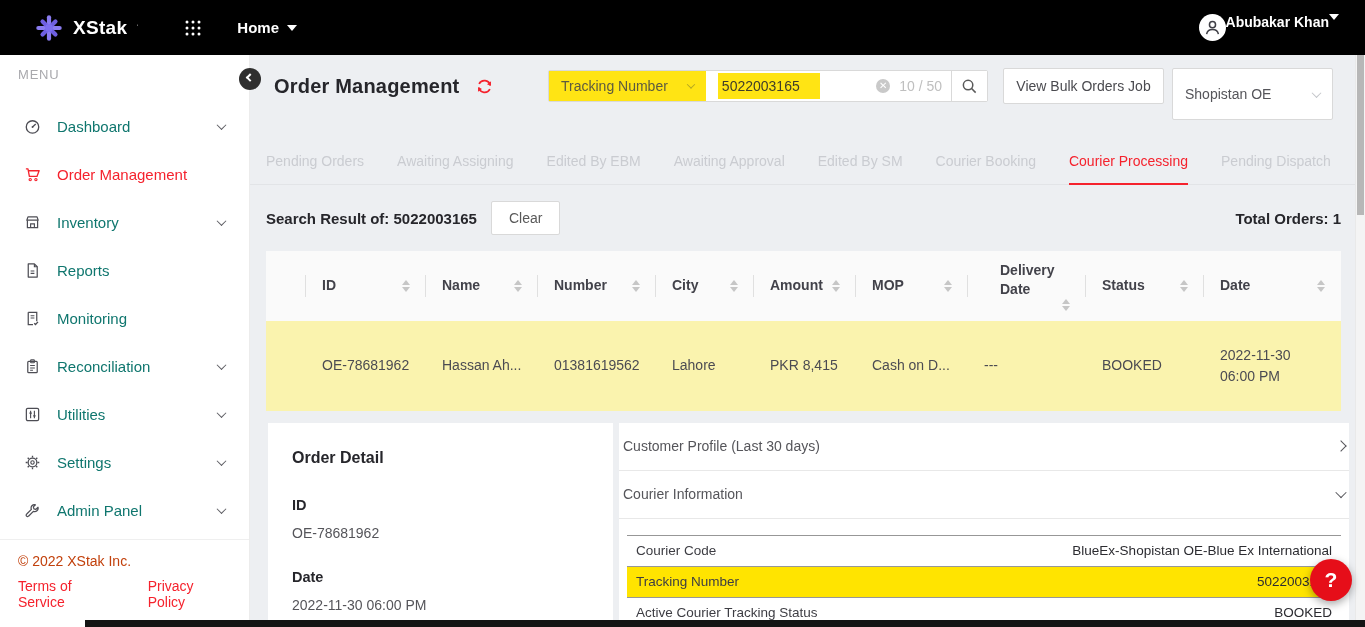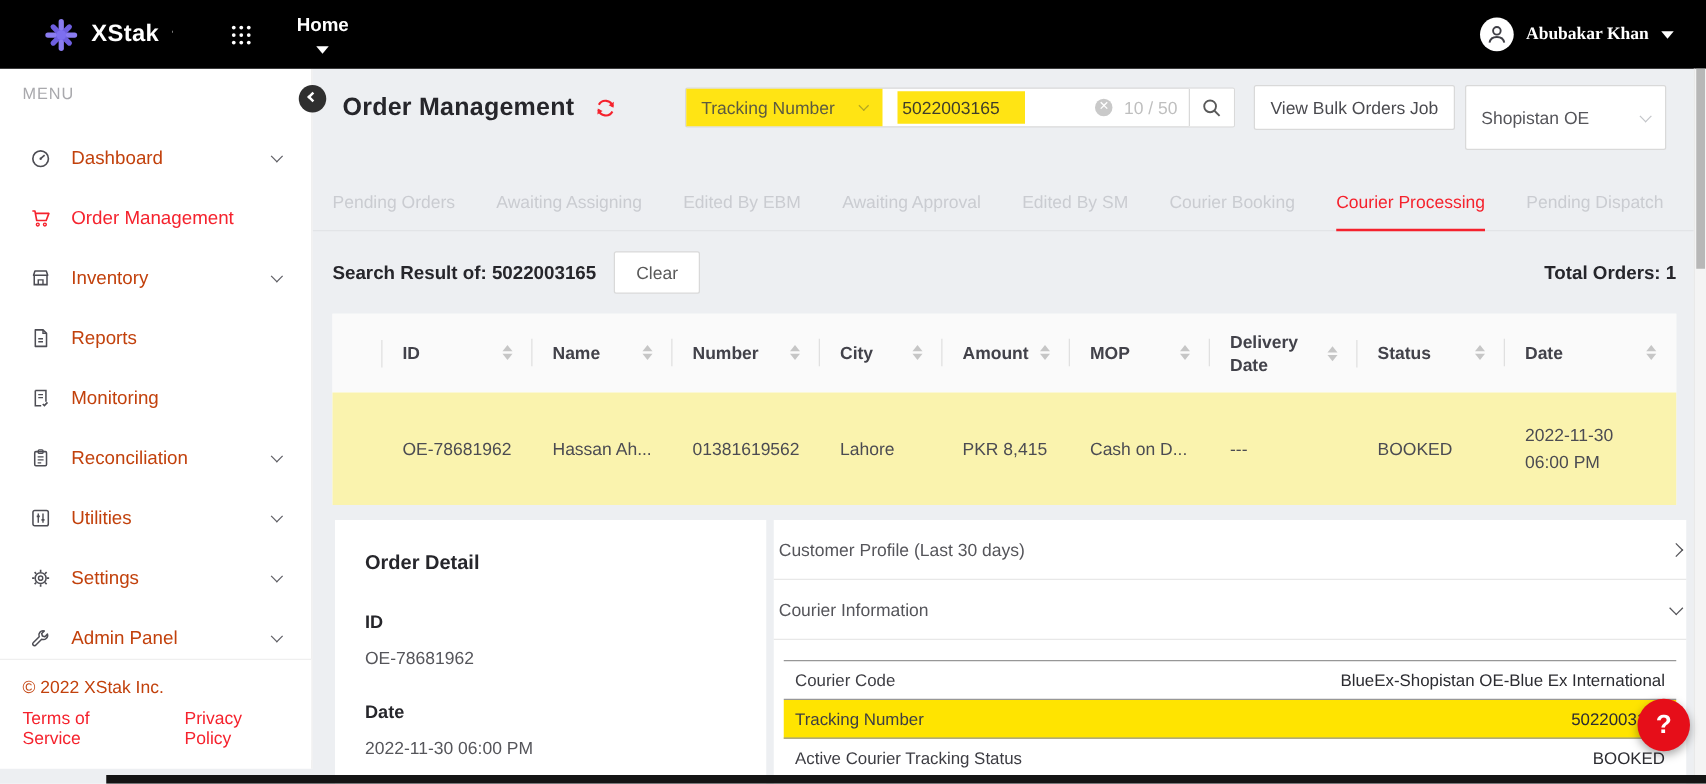--- a/index.html
+++ b/index.html
@@ -5,32 +5,32 @@
   * { margin:0; padding:0; box-sizing:border-box; }
   body { font-family:"Liberation Sans", sans-serif; background:#fff; }
   .app { position:relative; width:1365px; height:627px; background:#edeff2; overflow:hidden; }
 
   
   .topbar { position:absolute; top:0; left:0; right:0; height:55px; background:#000; display:flex; align-items:center; padding:0 26px 0 34px; z-index:30; }
   .brand { display:flex; align-items:center; gap:9px; }
   .brand-name { color:#fff; font-size:19px; font-weight:bold; letter-spacing:.3px; }
   .brand-tm { color:#bbb; font-size:9px; vertical-align:top; }
   .apps-grid { margin-left:44px; display:flex; align-items:center; }
-  .home-nav { margin-left:34px; display:flex; align-items:center; gap:8px; color:#fff; font-size:15px; font-weight:bold; cursor:pointer;flex-direction:column; }
+  .home-nav { margin-left:34px; display:flex; align-items:center; gap:8px; color:#fff; font-size:15px; font-weight:bold; cursor:pointer; }
   .caret-down { width:0; height:0; border-left:5px solid transparent; border-right:5px solid transparent; border-top:6px solid #fff; }
   .tb-spacer { flex:1; }
-  .user-chip { display:flex; align-items:center; gap:10px; cursor:pointer;font-family:Liberation Serif, serif; }
+  .user-chip { display:flex; align-items:flex-start; cursor:pointer; }
   .avatar { width:27px; height:27px; border-radius:50%; background:#fff; display:flex; align-items:center; justify-content:center; }
   .user-name { color:#fff; font-size:14px; font-weight:bold; }
 
   
-  .sidebar { position:absolute; top:55px; left:0; bottom:12px; width:250px; background:#fff; border-right:1px solid #ececec; z-index:10; }
+  .sidebar { position:absolute; top:55px; left:0; bottom:0; width:250px; background:#fff; border-right:1px solid #ececec; z-index:10; }
   .menu-label { margin:12px 0 0 18px; color:#a9a9ad; font-size:13px; letter-spacing:.8px; }
   .side-list { margin-top:20px; }
-  .side-item { height:48px; display:flex; align-items:center; padding:0 24px; color:#c2410c; font-size:15px; cursor:pointer; }
+  .side-item { height:48px; display:flex; align-items:center; padding:0 24px; color:#0f766e; font-size:15px; cursor:pointer; }
   .si-icon { width:18px; margin-right:15px; display:flex; align-items:center; color:#4d4d54; }
   .si-label { flex:1; }
   .chev { display:inline-block; width:7px; height:7px; border-right:1.7px solid currentColor; border-bottom:1.7px solid currentColor; }
   .chev-down { transform:rotate(45deg) translate(-1px,-1px); }
   .chev-right { transform:rotate(-45deg); }
   .si-chev { color:#5e5e64; }
   .side-item.active, .side-item.active .si-icon { color:#f5222d; }
   .side-footer { position:absolute; left:0; right:0; bottom:7px; border-top:1px solid #efefef; padding:13px 18px 10px; background:#fff; }
   .copyright { color:#c2410c; font-size:14px; margin-bottom:9px; }
   .legal { display:flex; gap:30px; }
@@ -78,21 +78,21 @@
   .th::after { content:""; position:absolute; right:0; top:50%; transform:translateY(-50%); width:1px; height:22px; background:#e0e0e0; }
   .th.last::after { display:none; }
   .th-label { line-height:1.35; }
   .sorter { margin-left:auto; display:flex; flex-direction:column; gap:2px; margin-right:6px; cursor:pointer; }
   .car-up { width:0; height:0; border-left:4px solid transparent; border-right:4px solid transparent; border-bottom:5px solid #c6c6c6; }
   .car-dn { width:0; height:0; border-left:4px solid transparent; border-right:4px solid transparent; border-top:5px solid #c6c6c6; }
   .trow { display:flex; align-items:center; min-height:90px; background:#faf3ae; cursor:pointer; }
   .td { padding:0 12px 0 16px; font-size:14px; color:#4b4b52; line-height:1.5; }
   .c-sp { width:40px; align-self:stretch; }
   .c-id { width:120px; } .c-name { width:112px; } .c-num { width:118px; } .c-city { width:98px; }
-  .c-amt { width:102px; } .c-mop { width:112px; } .c-dd { width:118px; } .c-st { width:118px; }
+  .c-amt { width:102px; } .c-mop { width:112px; } .c-dd { width:118px;flex-direction:column; } .c-st { width:118px; }
   .c-date { flex:1; }
   .th.c-dd .th-label { max-width:60px; }
 
   
   .detail-row { display:flex; gap:6px; margin:12px 16px 0 18px; align-items:flex-start; }
   .card { background:#fff; }
   .od-card { width:345px; height:300px; padding:26px 24px; }
   .od-title { font-size:16px; font-weight:bold; color:#26262b; }
   .od-label { font-size:14.5px; font-weight:bold; color:#26262b; margin-top:28px; }
   .od-label.first { margin-top:30px; }

